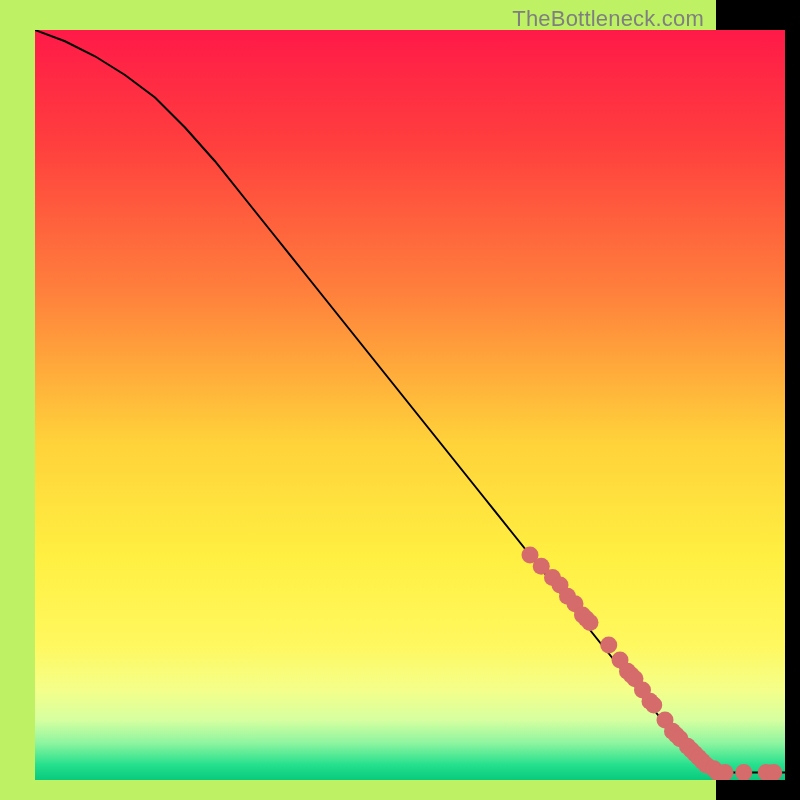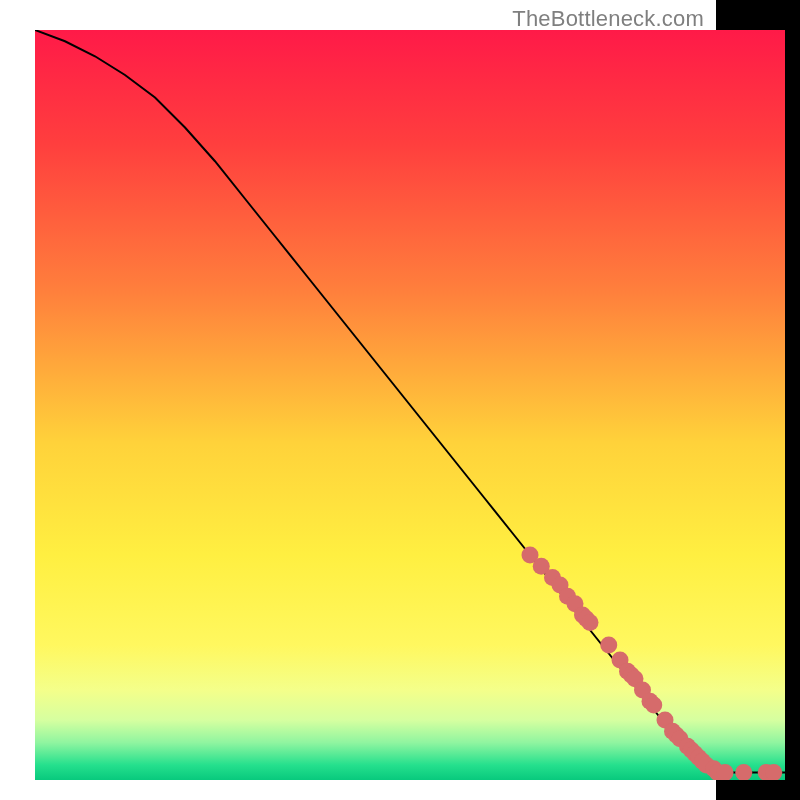--- a/index.html
+++ b/index.html
@@ -9,21 +9,21 @@
     height: 800px;
     background: #000;
     overflow: hidden;
   }
   .frame {
     position: absolute;
     left: 0;
     top: 0;
     width: 716px;
     height: 800px;
-    background: #ffffff;
+    background: #bef264;
   }
   .plot {
     position: absolute;
     left: 35px;
     top: 30px;
     width: 750px;
     height: 750px;
   }
   .watermark {
     position: absolute;

